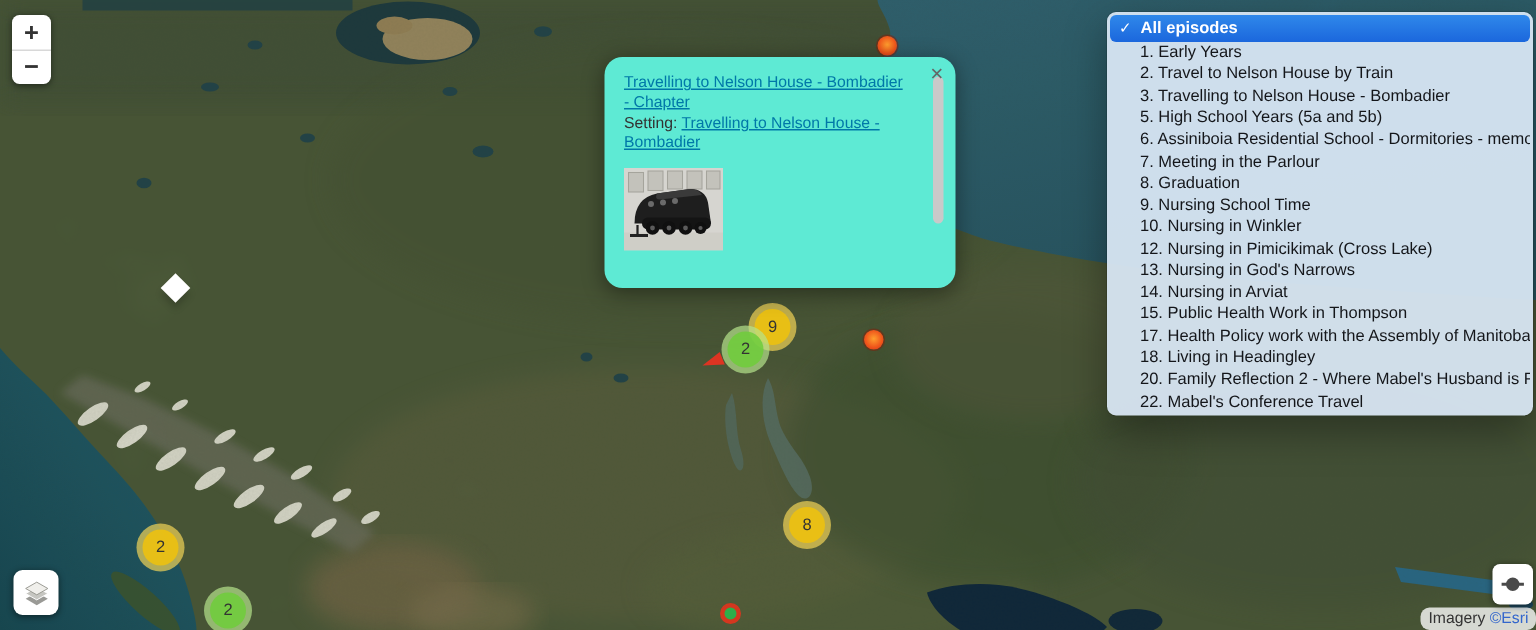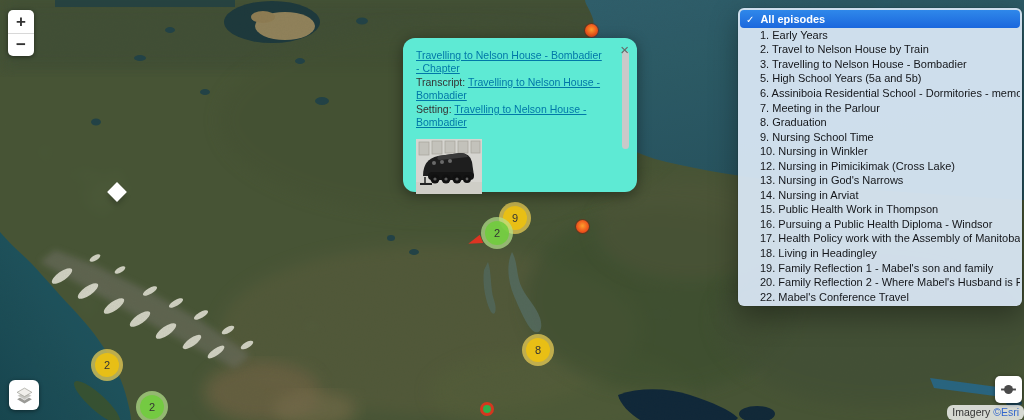--- a/index.html
+++ b/index.html
@@ -274,23 +274,20 @@
         <div class="dot green-center" style="left: 487px; top: 409px;"></div>
       </div>
   </div>
 
   <div class="popup-tail"></div>
   <div class="popup">
     <div class="popup-wrapper">
       <div class="popup-content">
         <div class="p-line">
           <a>Travelling to Nelson House - Bombadier - Chapter</a>
-        </div>
-        <div class="p-line">
-          <span>Transcript: </span><a>Travelling to Nelson House - Bombadier</a>
         </div>
         <div class="p-line">
           <span>Setting: </span><a>Travelling to Nelson House - Bombadier</a>
         </div>
 
         <svg class="popup-photo" viewBox="0 0 66 55">
           <rect x="0" y="0" width="66" height="55" fill="#d6d5d0"></rect>
           <g fill="#c3c2bb" stroke="#a5a49c" stroke-width=".7">
             <rect x="3" y="3" width="10" height="13"></rect>
             <rect x="16" y="2" width="10" height="13"></rect>
@@ -380,35 +377,29 @@
         </div>
 
         <div class="menu-item">
           <span>14. Nursing in Arviat</span>
         </div>
 
         <div class="menu-item">
           <span>15. Public Health Work in Thompson</span>
         </div>
 
-        <div class="menu-item">
-          <span>16. Pursuing a Public Health Diploma - Windsor</span>
-        </div>
 
         <div class="menu-item">
           <span>17. Health Policy work with the Assembly of Manitoba Chiefs</span>
         </div>
 
         <div class="menu-item">
           <span>18. Living in Headingley</span>
         </div>
 
-        <div class="menu-item">
-          <span>19. Family Reflection 1 - Mabel's son and family</span>
-        </div>
 
         <div class="menu-item">
           <span>20. Family Reflection 2 - Where Mabel's Husband is From</span>
         </div>
 
 
         <div class="menu-item">
           <span>22. Mabel's Conference Travel</span>
         </div>
 

